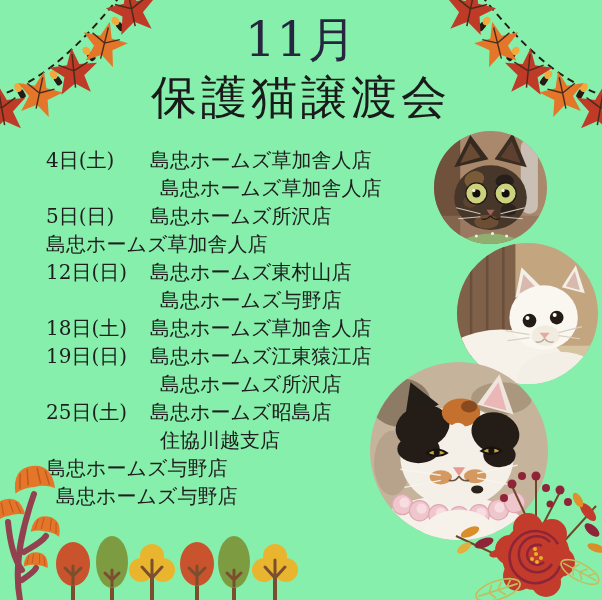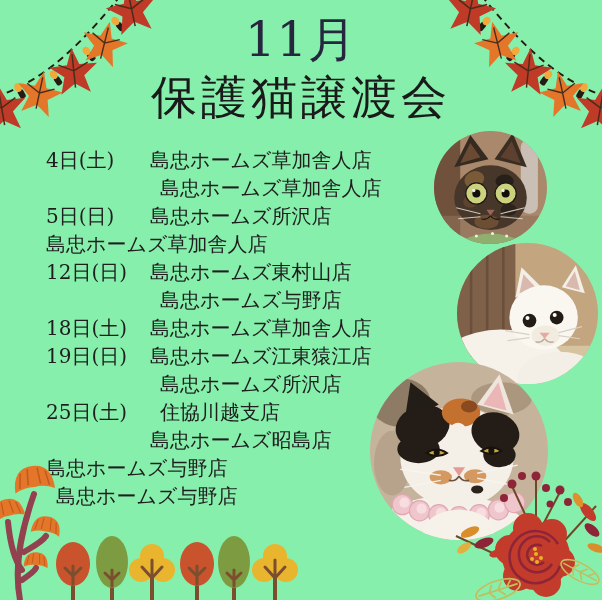--- a/index.html
+++ b/index.html
@@ -119,22 +119,22 @@
     <div class="group">
       <div class="date">19日(日)</div>
       <div class="venues">
         <div class="venue">島忠ホームズ江東猿江店</div>
         <div class="venue cont">島忠ホームズ所沢店</div>
       </div>
     </div>
     <div class="group">
       <div class="date">25日(土)</div>
       <div class="venues">
+        <div class="venue">島忠ホームズ昭島店</div>
         <div class="venue cont">住協川越支店</div>
-        <div class="venue">島忠ホームズ昭島店</div>
       </div>
     </div>
     <div class="group">
       <div class="venues">
         <div class="venue">島忠ホームズ与野店</div>
         <div class="venue cont">島忠ホームズ与野店</div>
       </div>
     </div>
   </div>
 

